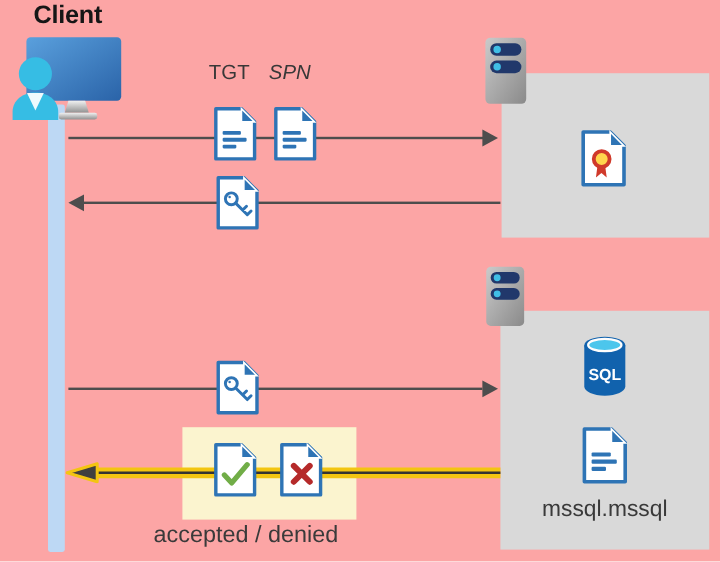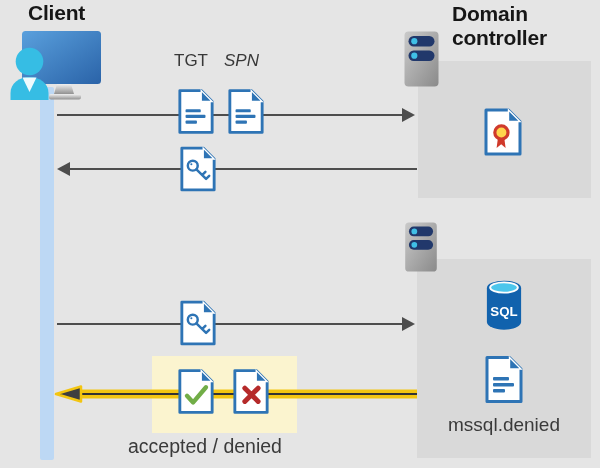--- a/index.html
+++ b/index.html
@@ -2,21 +2,21 @@
 <html style="--blue: #2e74b5; --lifeline: #bdd8f4; --panel: #d9d9d9; --arrow: #4d4d4d; --gold: #f3c511; --highlight: #fbf4cf; --green: #71ad47; --red: #b52a2a; --navy: #21386b; --cyan: #40bfe6; --text: #161616; --muted: #3a3a3a;"><head>
 <meta charset="utf-8">
 <style>
   :root{
     --blue:#2e74b5; --lifeline:#bdd8f4; --panel:#d9d9d9; --arrow:#4d4d4d;
     --gold:#f3c511; --highlight:#fbf4cf; --green:#71ad47; --red:#b52a2a;
     --navy:#21386b; --cyan:#40bfe6; --text:#161616; --muted:#3a3a3a;
   }
   html,body{margin:0;padding:0;background:#ffffff;}
   .stage{
-    position:relative; width:600px; height:468px; background:#e5e5e5;
+    position:relative; width:600px; height:468px; background:#fca5a5;
     font-family:"Liberation Sans", sans-serif; overflow:hidden;
   }
   .abs{position:absolute;}
   .actor-title{font-weight:700; font-size:21px; color:var(--text); line-height:1.15; letter-spacing:-0.2px;}
   .small-label{font-size:17px; color:#383838; text-align:left;}
   .file-label{font-size:19px; color:var(--muted); text-align:center;}
   .result-label{font-size:19.5px; color:var(--muted); text-align:left;}
   .lifeline{background:var(--lifeline); border-radius:2px;}
   .panel{background:var(--panel);}
   .hl{background:var(--highlight);}
@@ -53,21 +53,20 @@
   <svg class="abs" style="left:8px;top:28px;" width="95" height="72" viewBox="0 0 95 72">
     <rect x="14" y="3" width="79" height="53" rx="3.5" fill="url(#monGrad)"></rect>
     <polygon points="49,56 63,56 66,66 46,66" fill="url(#standGrad)"></polygon>
     <rect x="41" y="66" width="32" height="5.5" rx="2" fill="url(#standGrad)"></rect>
     <circle cx="21.5" cy="33.5" r="13.8" fill="#36bde4"></circle>
     <path d="M2.5 72 V65 C2.5 55.6 11 49 21.5 49 C32 49 40.5 55.6 40.5 65 V72 Z" fill="#36bde4"></path>
     <polygon points="14.5,49.5 28.5,49.5 21.5,64" fill="#ffffff" opacity="0.92"></polygon>
   </svg>
 
   <div class="abs panel" style="left:418px;top:61px;width:173px;height:137px;"></div>
-  <div class="abs actor-title" style="left:452px;top:2px;width:130px;">Domain controller</div>
   <svg class="abs" style="left:403px;top:30px;" width="37" height="58" viewBox="0 0 37 58">
     <rect x="1.5" y="1.5" width="34" height="55" rx="4" fill="url(#srvGrad)"></rect>
     <rect x="5.5" y="6" width="26" height="10.5" rx="5.2" fill="#21386b"></rect>
     <circle cx="11.3" cy="11.2" r="3.1" fill="#40bfe6"></circle>
     <rect x="5.5" y="20.5" width="26" height="10.5" rx="5.2" fill="#21386b"></rect>
     <circle cx="11.3" cy="25.7" r="3.1" fill="#40bfe6"></circle>
   </svg>
   <svg class="abs" style="left:483px;top:106px;" width="40" height="52" viewBox="0 0 40 50">
     <path d="M3 3 H25.5 L37 14.5 V47 H3 Z" fill="#ffffff" stroke="#2e74b5" stroke-width="3" stroke-linejoin="round"></path>
     <path d="M25.5 3 V14.5 H37 Z" fill="#2e74b5" stroke="#ffffff" stroke-width="1.4"></path>
@@ -91,21 +90,21 @@
   </svg>
   <svg class="abs" style="left:484px;top:353px;" width="40" height="53" viewBox="0 0 40 50">
     <path d="M3 3 H25.5 L37 14.5 V47 H3 Z" fill="#ffffff" stroke="#2e74b5" stroke-width="3" stroke-linejoin="round"></path>
     <path d="M25.5 3 V14.5 H37 Z" fill="#2e74b5" stroke="#ffffff" stroke-width="1.4"></path>
     <g fill="#2e74b5">
       <rect x="9" y="22.5" width="16" height="3.4" rx="1"></rect>
       <rect x="9" y="28.5" width="21" height="3.4" rx="1"></rect>
       <rect x="9" y="34.5" width="12" height="3.4" rx="1"></rect>
     </g>
   </svg>
-  <div class="abs file-label" style="left:437px;top:414px;width:134px;">mssql.denied</div>
+  <div class="abs file-label" style="left:437px;top:414px;width:134px;">mssql.mssql</div>
 
   <div class="abs line" style="left:57px;top:114px;width:346px;"></div>
   <div class="abs head-right" style="left:402px;top:108px;"></div>
   <div class="abs small-label" style="left:174px;top:51px;width:44px;">TGT</div>
   <div class="abs small-label" style="left:224px;top:51px;width:44px;font-style:italic;">SPN</div>
   <svg class="abs" style="left:177px;top:87px;" width="38" height="49" viewBox="0 0 40 50">
     <path d="M3 3 H25.5 L37 14.5 V47 H3 Z" fill="#ffffff" stroke="#2e74b5" stroke-width="3" stroke-linejoin="round"></path>
     <path d="M25.5 3 V14.5 H37 Z" fill="#2e74b5" stroke="#ffffff" stroke-width="1.4"></path>
     <g fill="#2e74b5">
       <rect x="9" y="22.5" width="16" height="3.4" rx="1"></rect>

